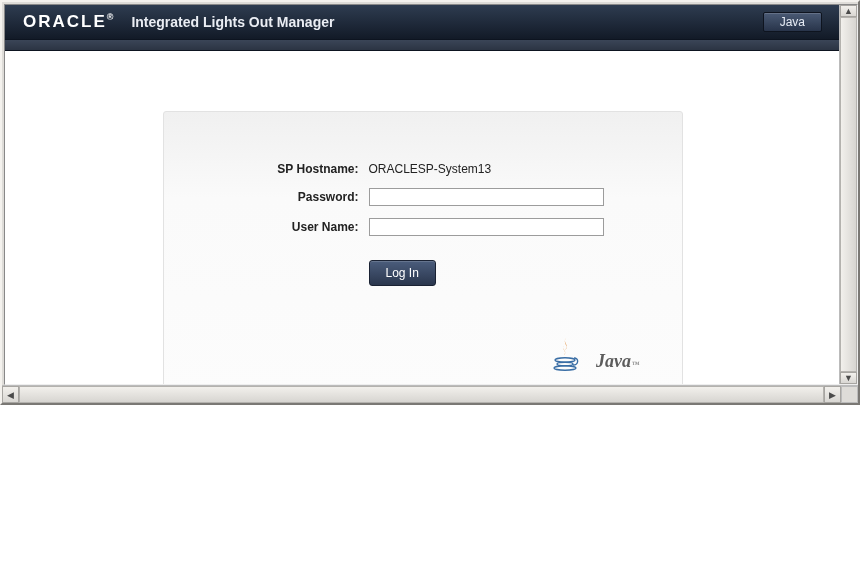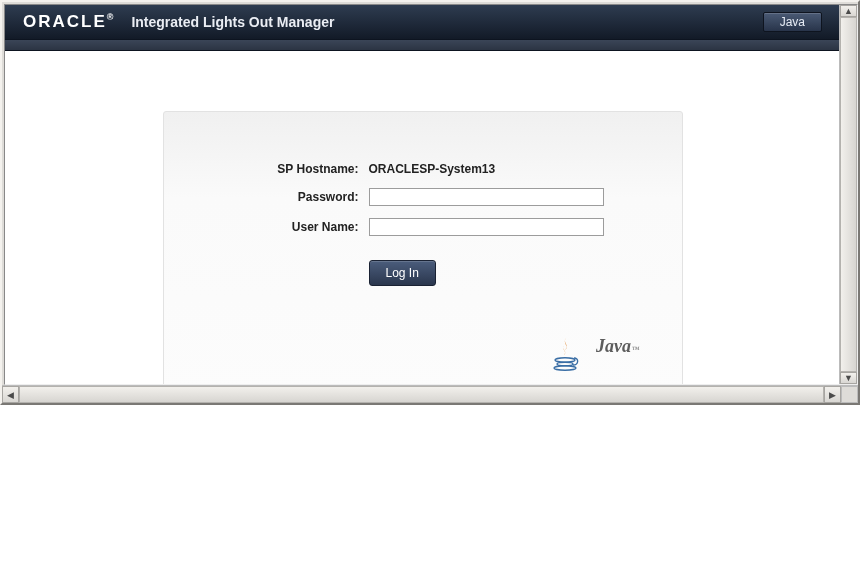--- a/index.html
+++ b/index.html
@@ -123,21 +123,20 @@
     text-align: right;
     padding-right: 10px;
     font-size: 12px;
     font-weight: bold;
     color: #222;
     box-sizing: border-box;
   }
   .form-row .val {
     font-size: 12px;
     color: #222;
-    font-weight: bold;
   }
   .form-row input[type=text],
   .form-row input[type=password] {
     width: 235px;
     height: 18px;
     border: 1px solid #9c9c9c;
     padding: 1px 3px;
     font-size: 12px;
     box-sizing: border-box;
   }
@@ -155,20 +154,21 @@
     cursor: pointer;
     box-shadow: inset 0 1px 0 rgba(255,255,255,.15);
   }
 
   
   .java-logo {
     position: absolute;
     right: 200px;
     bottom: 12px;
     display: flex;
+    align-items: flex-end;
     gap: 16px;
   }
   .java-logo svg { display: block; }
   .java-text {
     font-family: Georgia, 'Times New Roman', serif;
     font-style: italic;
     font-weight: bold;
     font-size: 18px;
     color: #5c5c5c;
     margin-bottom: 0px;

